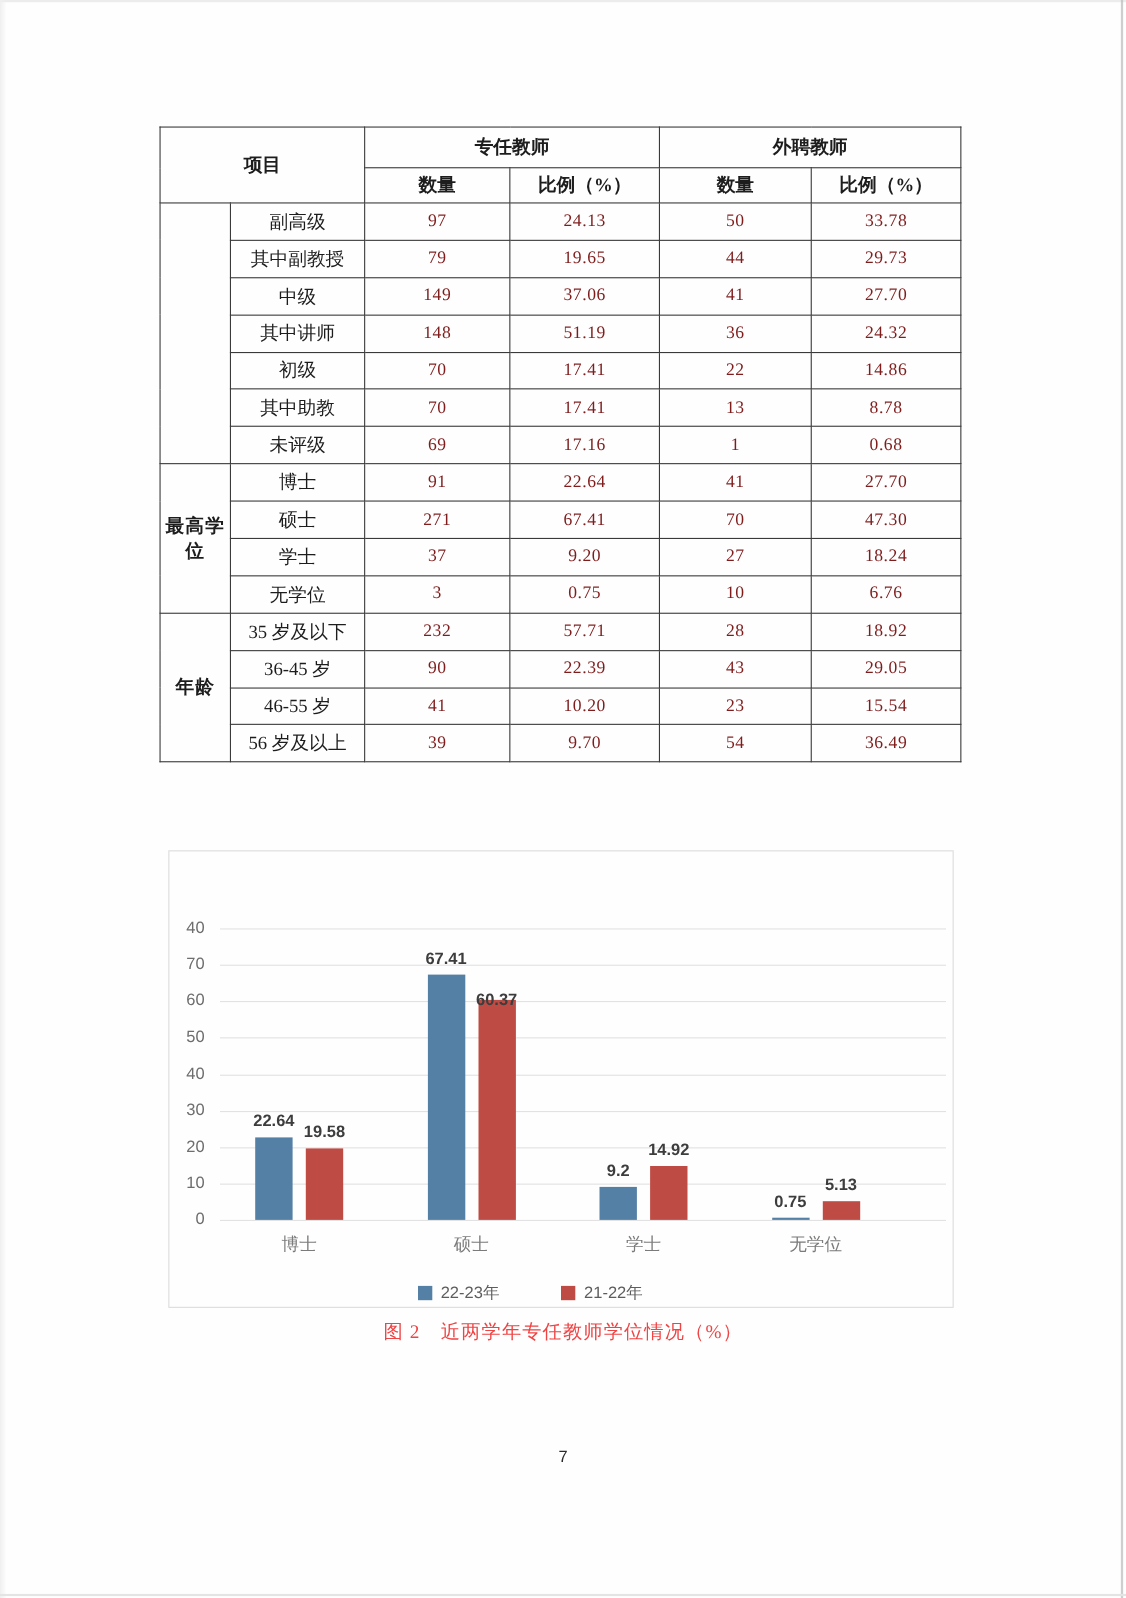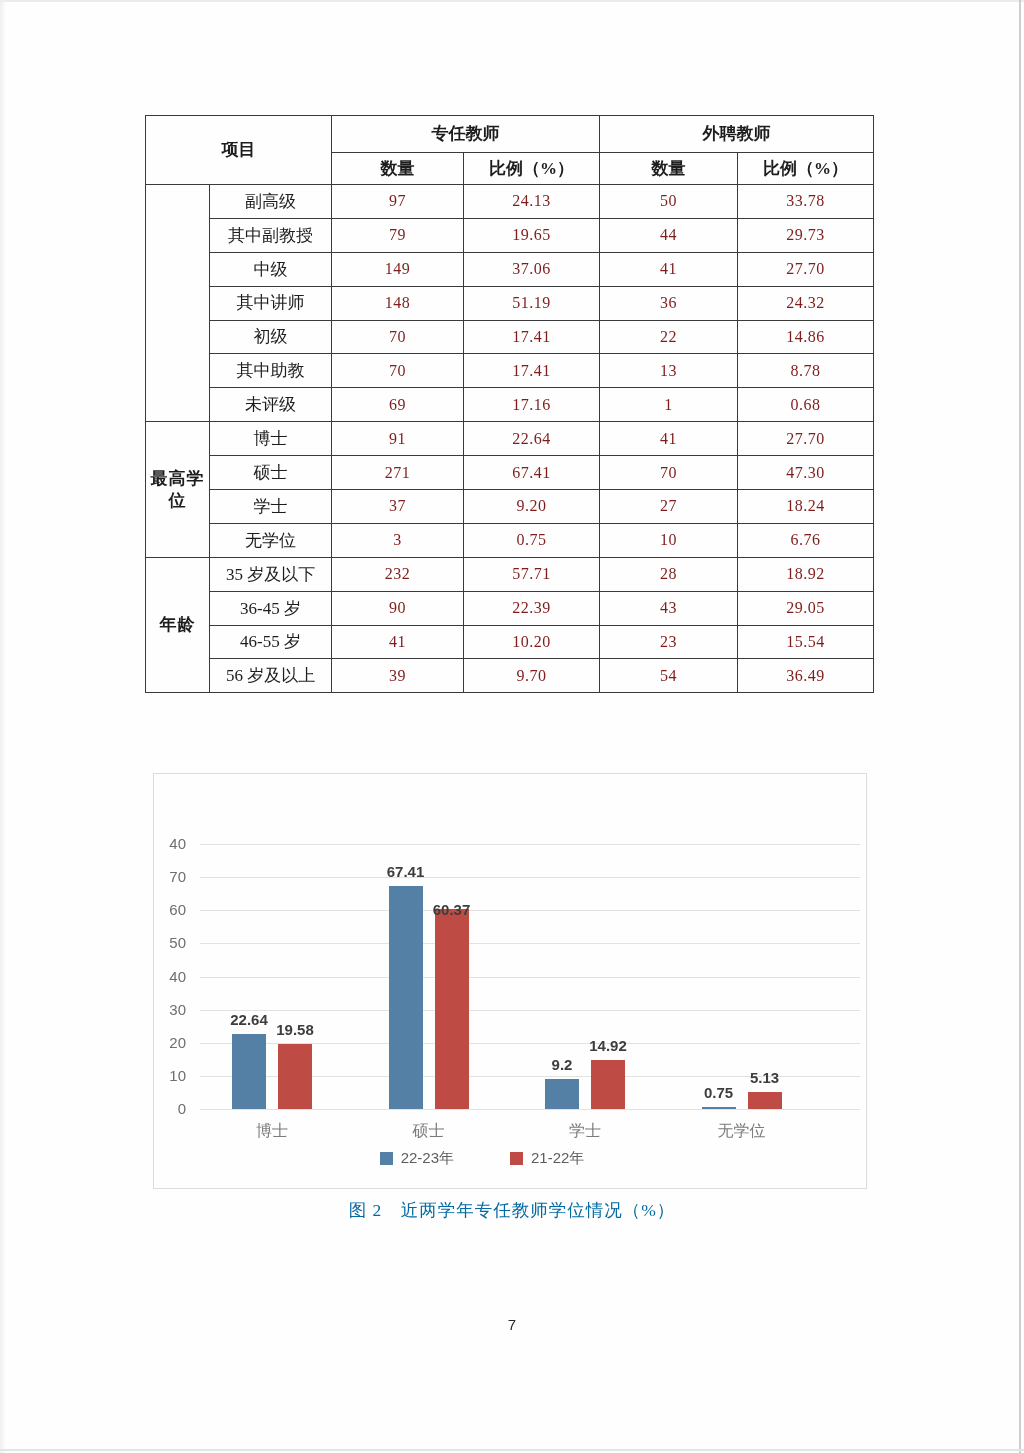--- a/index.html
+++ b/index.html
@@ -47,28 +47,28 @@
   .chart{
     position:absolute;left:153px;top:773px;width:712px;height:414px;
     border:1px solid #dcdcdc;background:#fefefe;
     font-family:"Liberation Sans","DejaVu Sans",sans-serif;
   }
   .gridline{position:absolute;height:1px;background:#e2e2e2;}
   .ytick{position:absolute;width:30px;text-align:right;font-size:15px;color:#6e6e6e;}
   .bar{position:absolute;}
   .bar-label{position:absolute;width:80px;text-align:center;font-size:15px;font-weight:bold;color:#3d3d3d;}
   .cat-label{position:absolute;width:140px;text-align:center;font-size:16px;color:#7b7b7b;font-family:"Liberation Serif","DejaVu Serif",serif;}
-  .legend{position:absolute;left:0;top:375px;width:100%;display:flex;justify-content:center;gap:56px;transform:translateX(-28px);}
+  .legend{position:absolute;left:0;top:392px;width:100%;display:flex;justify-content:center;gap:56px;transform:translateX(-28px);}
   .legend-item{display:flex;align-items:center;gap:8px;font-size:15px;color:#5d5d5d;}
   .legend-swatch{width:13px;height:13px;display:inline-block;}
 
   
   .figure-caption{
     position:absolute;left:0;top:1198px;width:100%;
-    text-align:center;font-size:17.5px;color:#0369a1;letter-spacing:1px;
+    text-align:center;font-size:17.5px;color:#ef4444;letter-spacing:1px;
   }
   .page-number{
     position:absolute;left:0;top:1316px;width:100%;
     text-align:center;font-size:15px;color:#2a2a2a;
     font-family:"Liberation Sans","DejaVu Sans",sans-serif;
   }
 </style>
 </head>
 <body>
 

